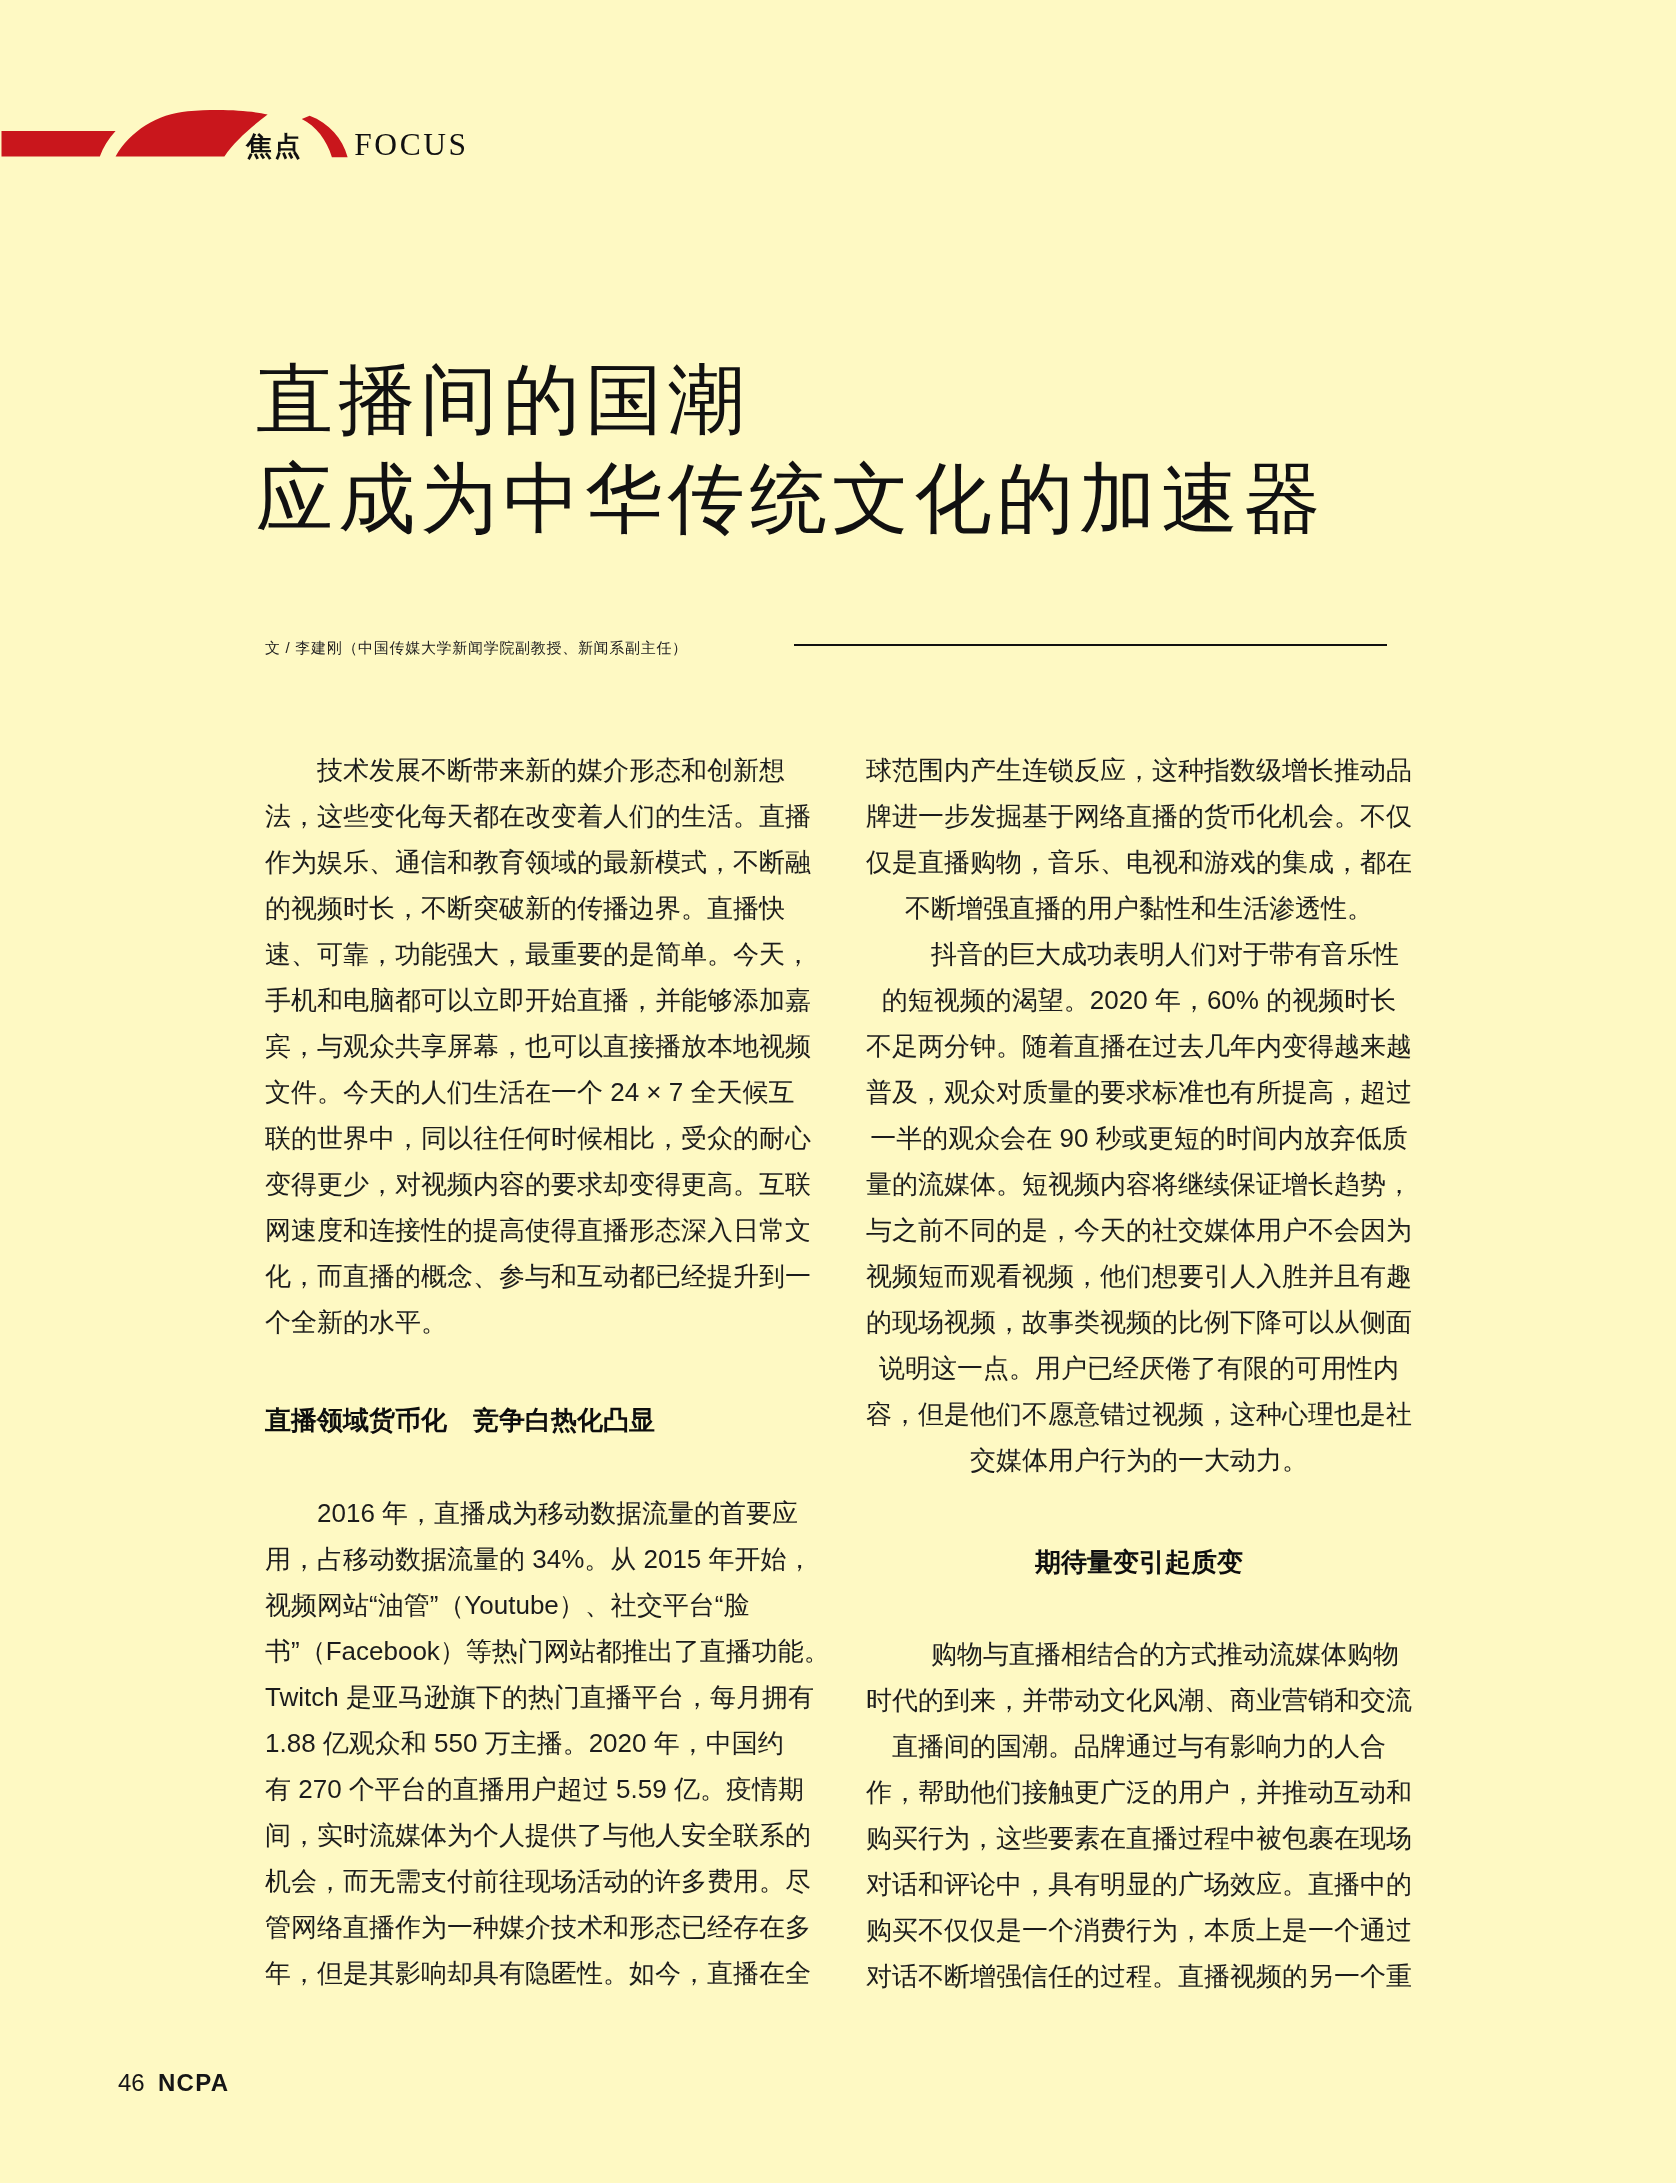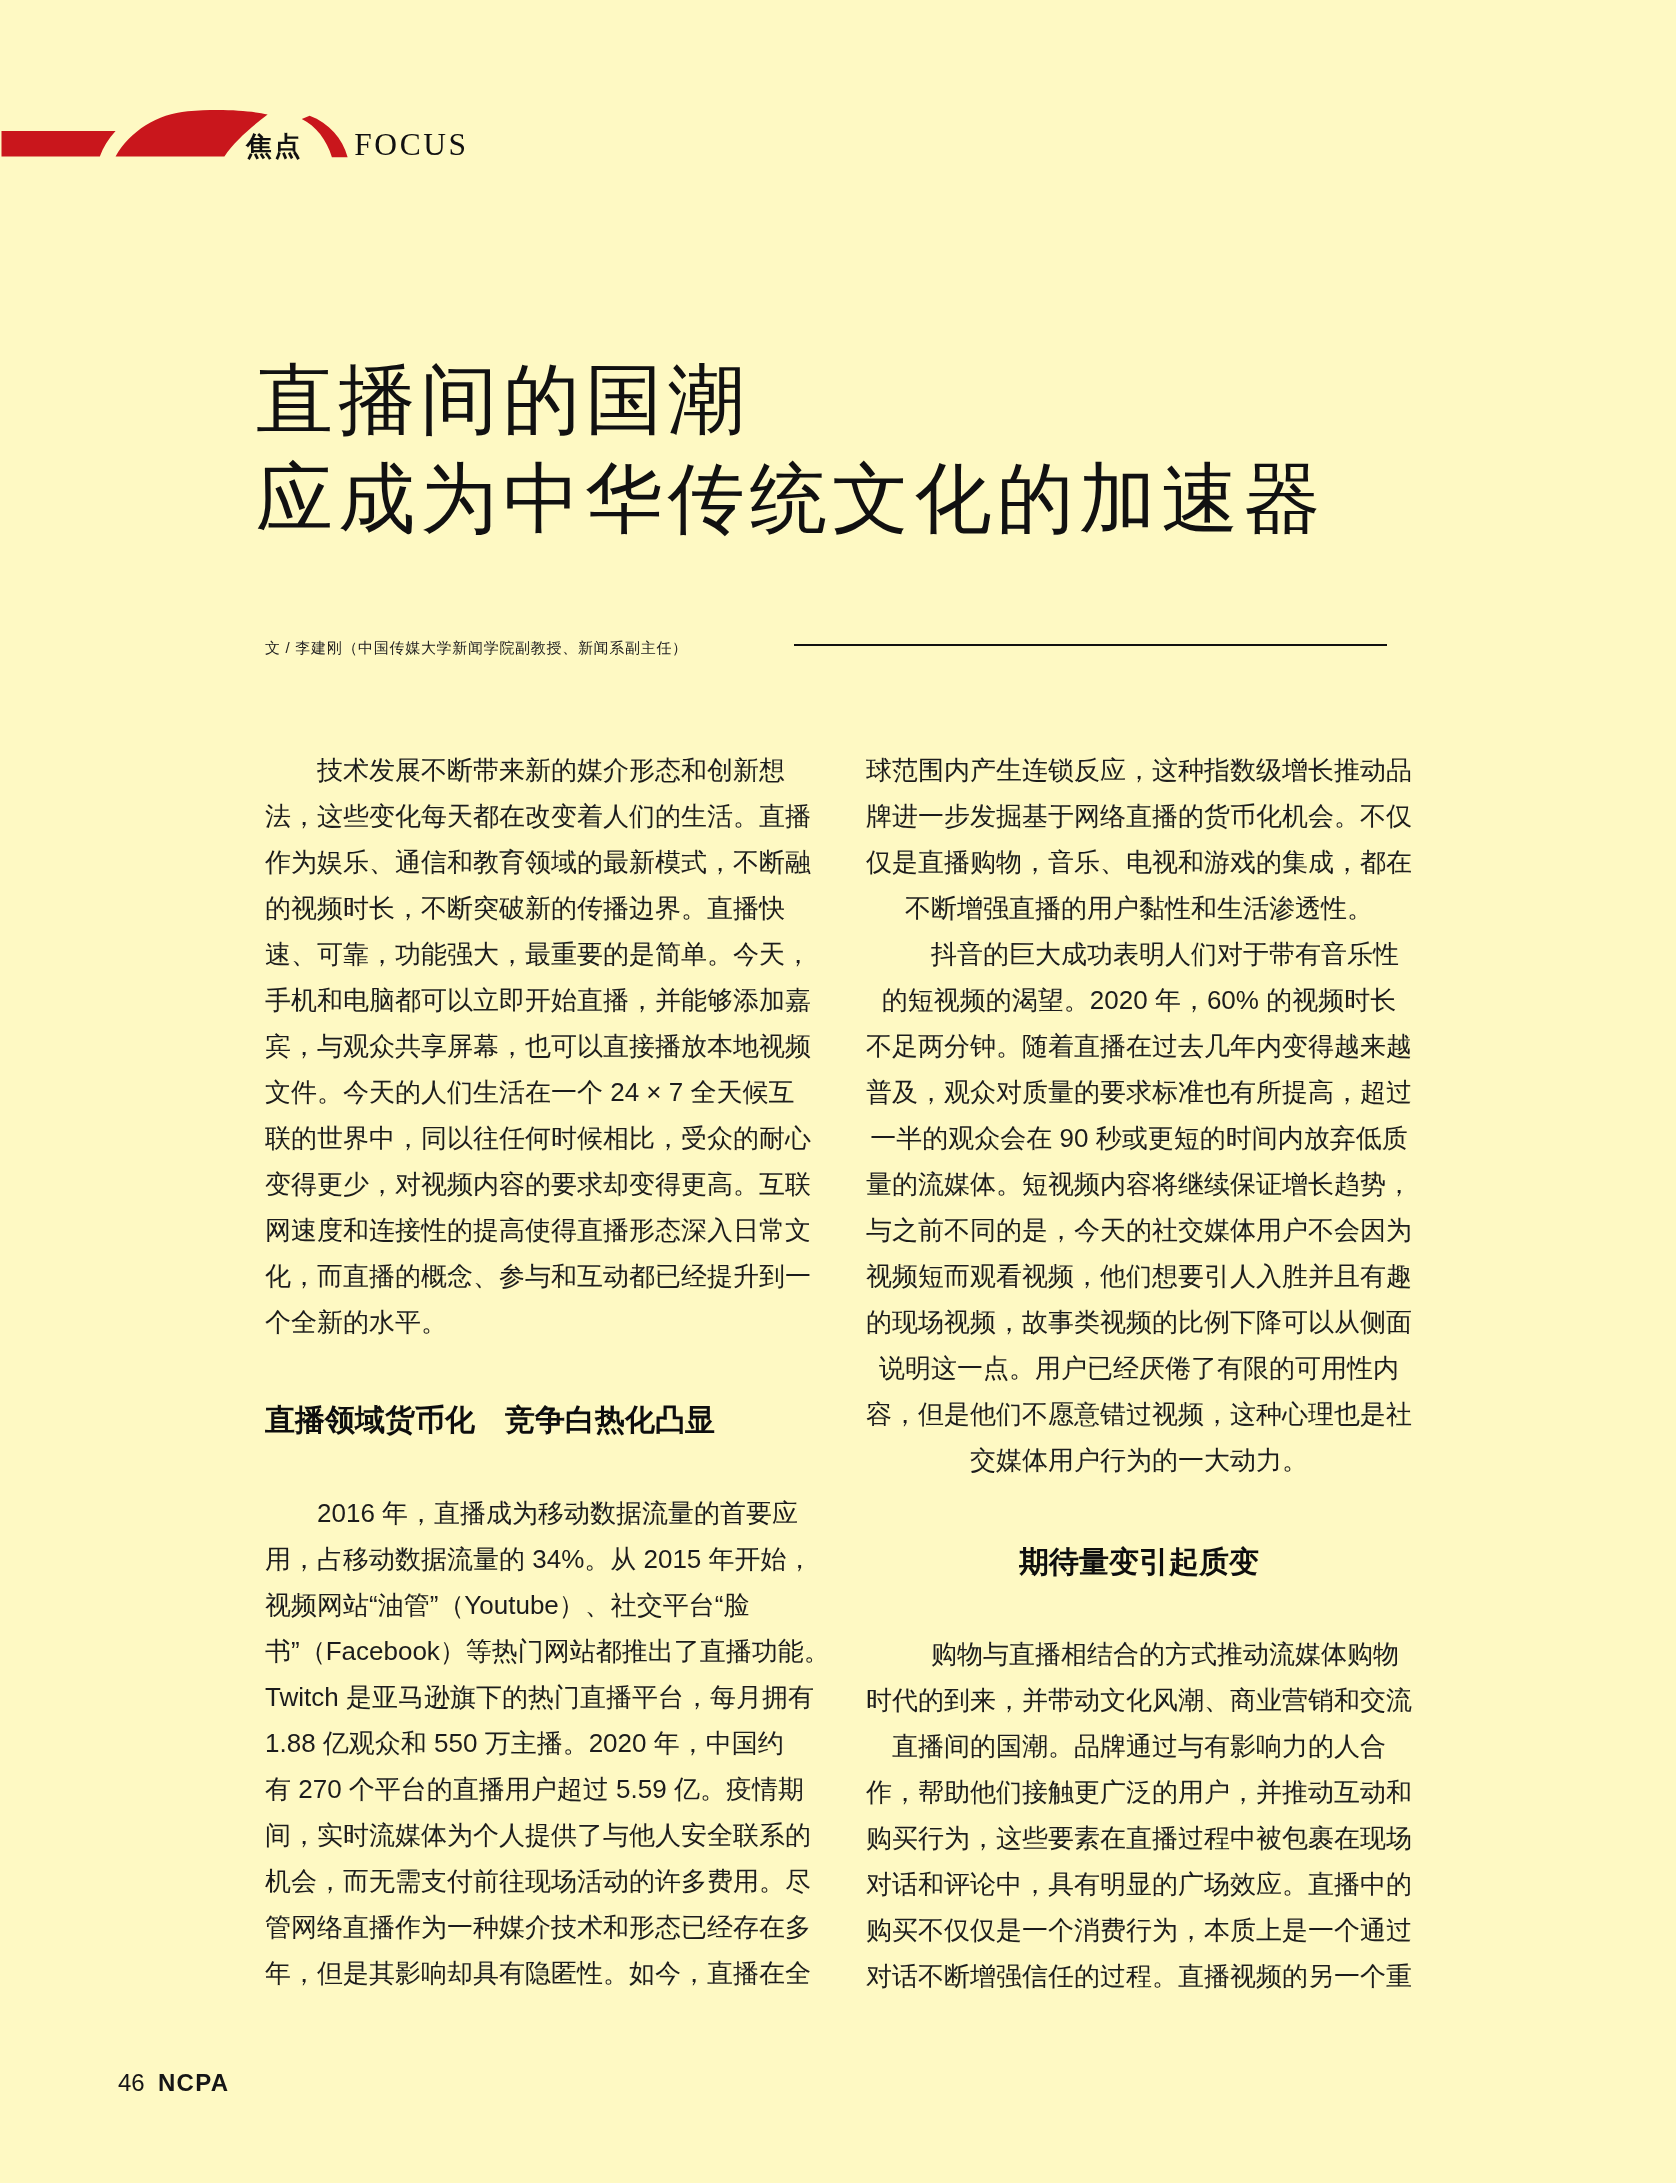--- a/index.html
+++ b/index.html
@@ -25,21 +25,21 @@
   }
   .byline-rule{position:absolute;left:794px;top:644px;width:593px;height:2px;background:#111;}
   
   .col{position:absolute;top:747px;width:568px;}
   .col-left{left:265px;}
   .col-right{left:855px;text-align:center;}
   .para{margin:0;}
   .bl{font-size:26px;line-height:46px;white-space:pre;color:#1c1c1c;}
   .heading{
     margin:0;font-family:"Liberation Sans",sans-serif;font-weight:bold;
-    font-size:30px;line-height:40px;color:#0e0e0e;white-space:pre;
+    font-size:26px;line-height:40px;color:#0e0e0e;white-space:pre;
   }
   .col-left .h-1{margin:55px 0 50px 0;}
   .col-right .h-2{margin:59px 0 49px 0;}
   
   .footer{position:absolute;left:118px;top:2068px;font-size:24px;line-height:29px;color:#161616;}
   .footer .journal{margin-left:13.2px;font-weight:bold;letter-spacing:1.3px;}
 </style>
 </head>
 <body>
 

